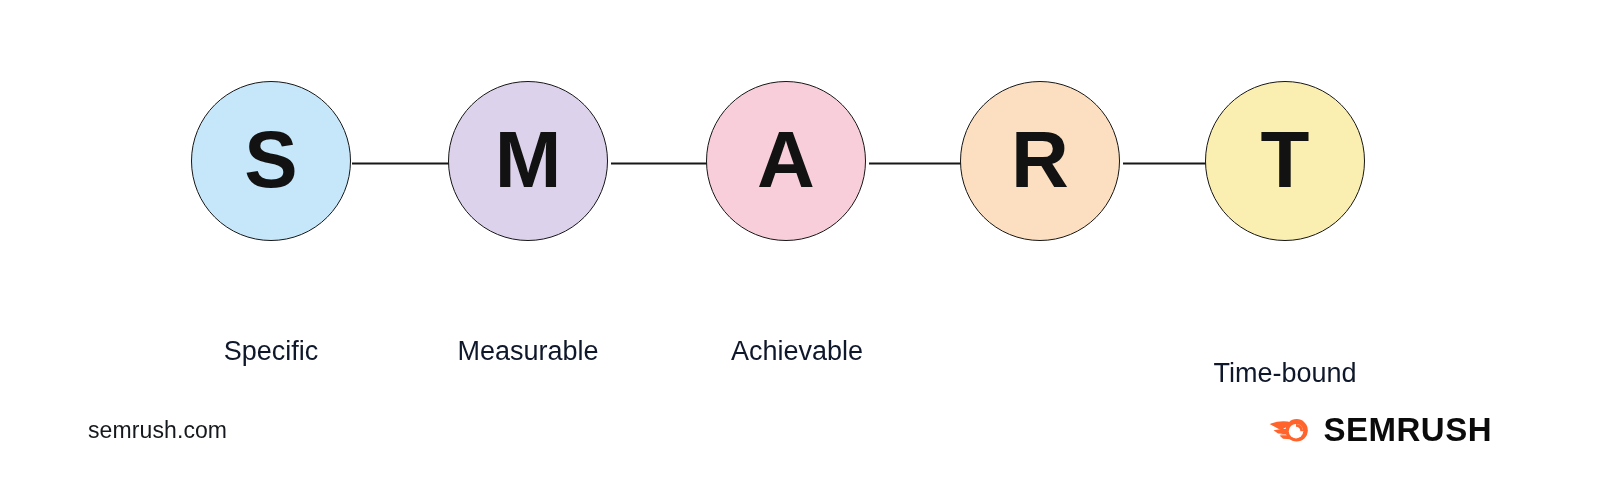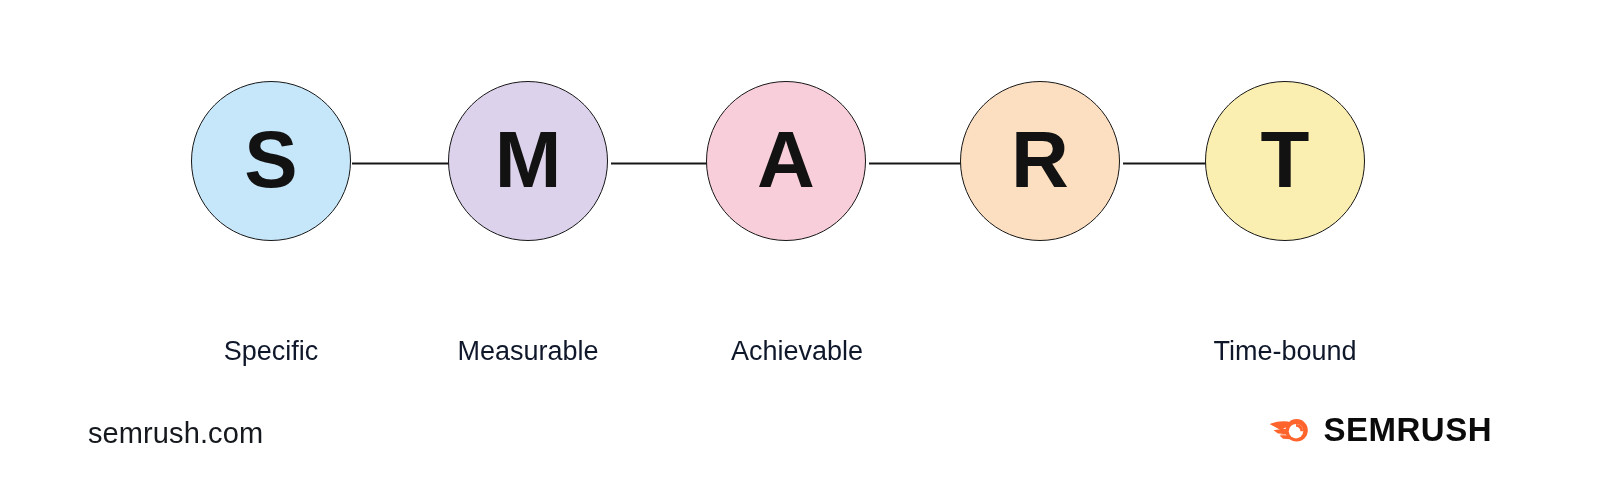--- a/index.html
+++ b/index.html
@@ -86,21 +86,21 @@
     top: 400px;
     width: 1600px;
     height: 81px;
   }
 
   .site-url {
     position: absolute;
     left: 88px;
     top: 17px;
     font-family: "Liberation Sans", sans-serif;
-    font-size: 29px;
+    font-size: 23px;
     color: #15181c;
     letter-spacing: 0.1px;
   }
 
   .brand {
     position: absolute;
     right: 108px;
     top: 12px;
     display: flex;
     align-items: center;
@@ -151,21 +151,21 @@
     </div>
     <div class="node-label" style="left:462px;">Achievable</div>
 
     <div class="node" style="left:775px; background:#FBDFC0;">
       <span class="node-letter">R</span>
     </div>
 
     <div class="node" style="left:1020px; background:#FAEEB0;">
       <span class="node-letter">T</span>
     </div>
-    <div class="node-label" style="left:950px;">Time-bound</div>
+    <div class="node-label" style="left:950px;margin-top:22px;">Time-bound</div>
 
   </div>
 
   <div class="footer">
     <div class="site-url">semrush.com</div>
 
     <div class="brand">
       <svg class="brand-mark" viewBox="0 0 42 34">
 
         <path d="M1.2 12.2 L22 12.2 L14.0 17.0 L21.5 17.0 L11.0 22.4 L20.5 22.4 L17.0 25.0 L24 25.0 Z" fill="#FF642D"></path>

